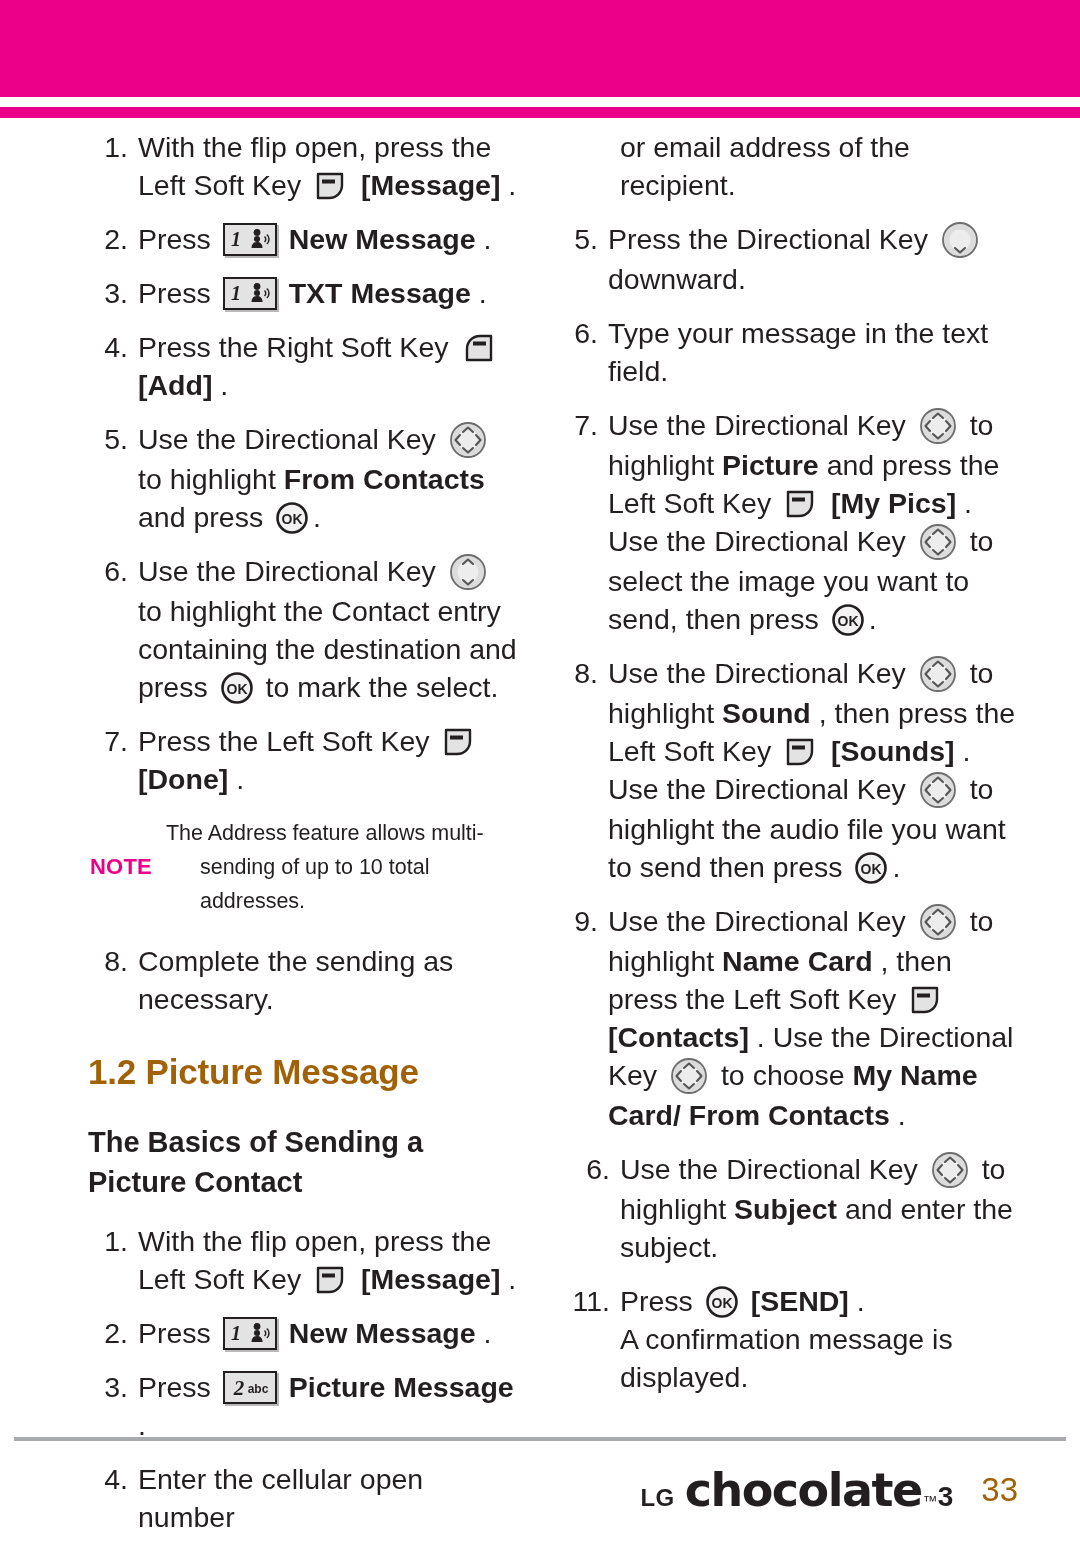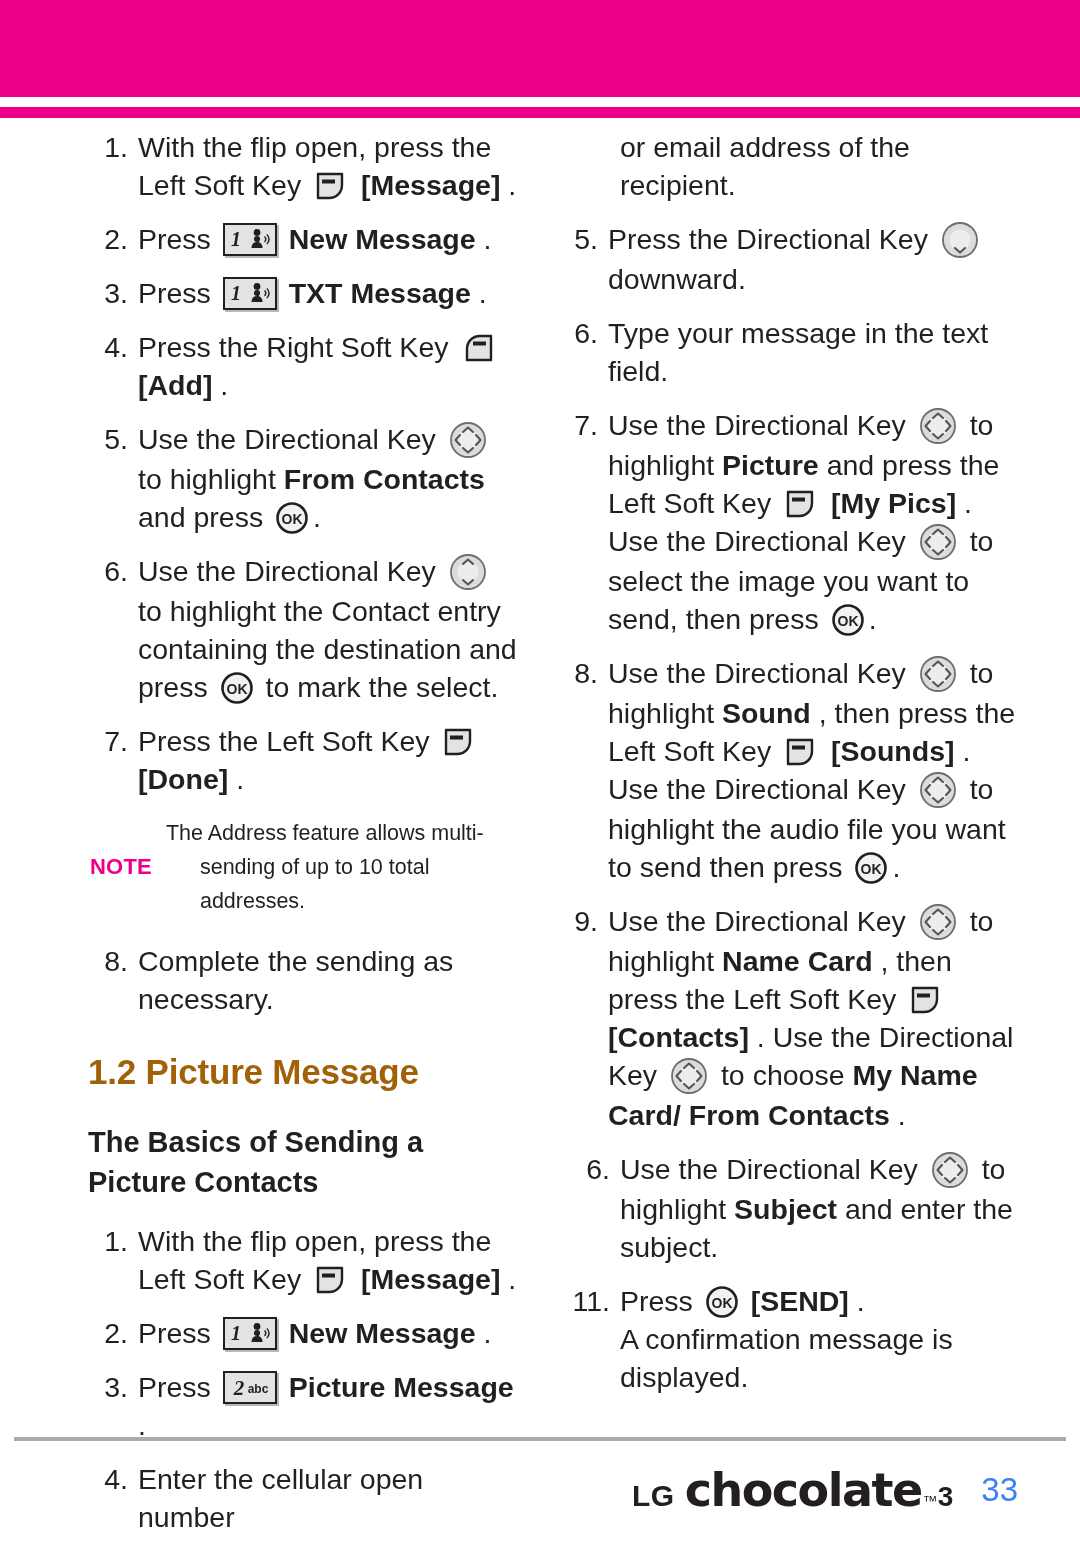--- a/index.html
+++ b/index.html
@@ -156,38 +156,38 @@
     justify-content: flex-end;
     padding-right: 62px;
     box-sizing: border-box;
   }
   .logo {
     display: flex;
     align-items: baseline;
     color: #231f20;
   }
   .logo-lg {
-    font-size: 30px;
+    font-size: 24px;
     font-weight: bold;
     letter-spacing: 0.5px;
     margin-right: 10px;
     font-family: "Liberation Sans", sans-serif;
   }
   .logo-word {
     font-size: 46px;
     font-weight: bold;
     letter-spacing: -1.5px;
     font-family: "DejaVu Sans", sans-serif;
   }
   .logo-tm { font-size: 15px; vertical-align: super; margin-left: 1px; }
   .logo-sup { font-size: 28px; font-weight: bold; vertical-align: super; }
   .page-num {
     font-size: 33px;
     margin-left: 28px;
-    color: #3b82f6;
+    color: #a16207;
   }
 </style>
 </head>
 <body>
 
 <div class="header-band"></div>
 <div class="header-rule"></div>
 
 <div class="columns">
 
@@ -271,21 +271,21 @@
         <span class="l2">sending of up to 10 total addresses.</span>
       </div>
     </div>
 
     <div class="step gap-lg">
       <div class="step-num">8.</div>
       <div class="step-body">Complete the sending as necessary.</div>
     </div>
 
     <div class="section-heading">1.2 Picture Message</div>
-    <div class="sub-heading">The Basics of Sending a Picture Contacts</div>
+    <div class="sub-heading">The Basics of Sending a Picture Contact</div>
 
     <div class="steps">
         <div class="step">
           <div class="step-num">1.</div>
           <div class="step-body"><span>With the flip open, press the Left Soft Key </span><span class="ic ic-soft"><svg width="34" height="30" viewBox="0 0 34 30">
                 <path d="M4 3 L28 3 L28 14 C28 21 23 27 15 27 L4 27 Z" fill="#e3e3e3" stroke="#231f20" stroke-width="2.4" stroke-linejoin="round"></path>
                 <rect x="8" y="8.5" width="13" height="4" fill="#231f20"></rect>
               </svg></span><b> [Message] </b><span>. </span></div>
         </div>
         <div class="step">

